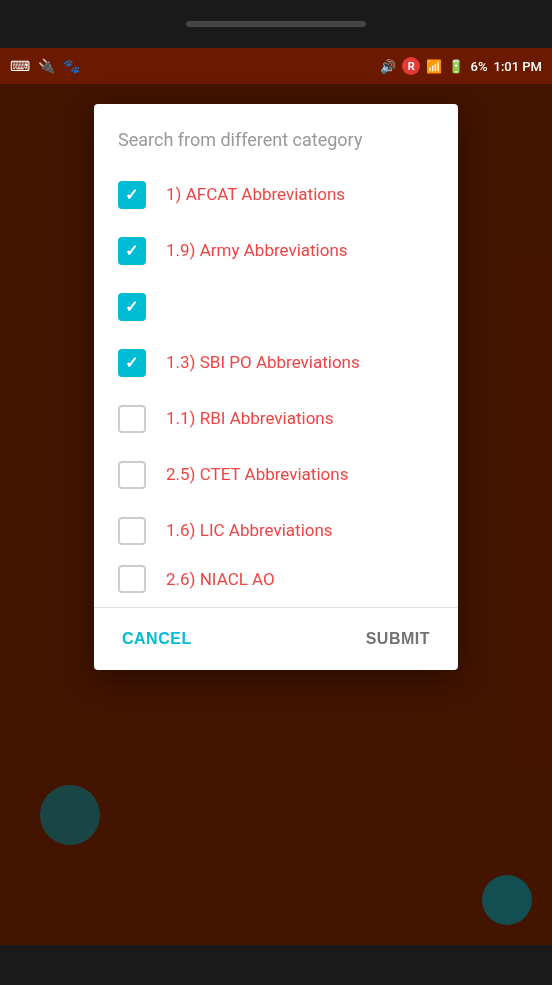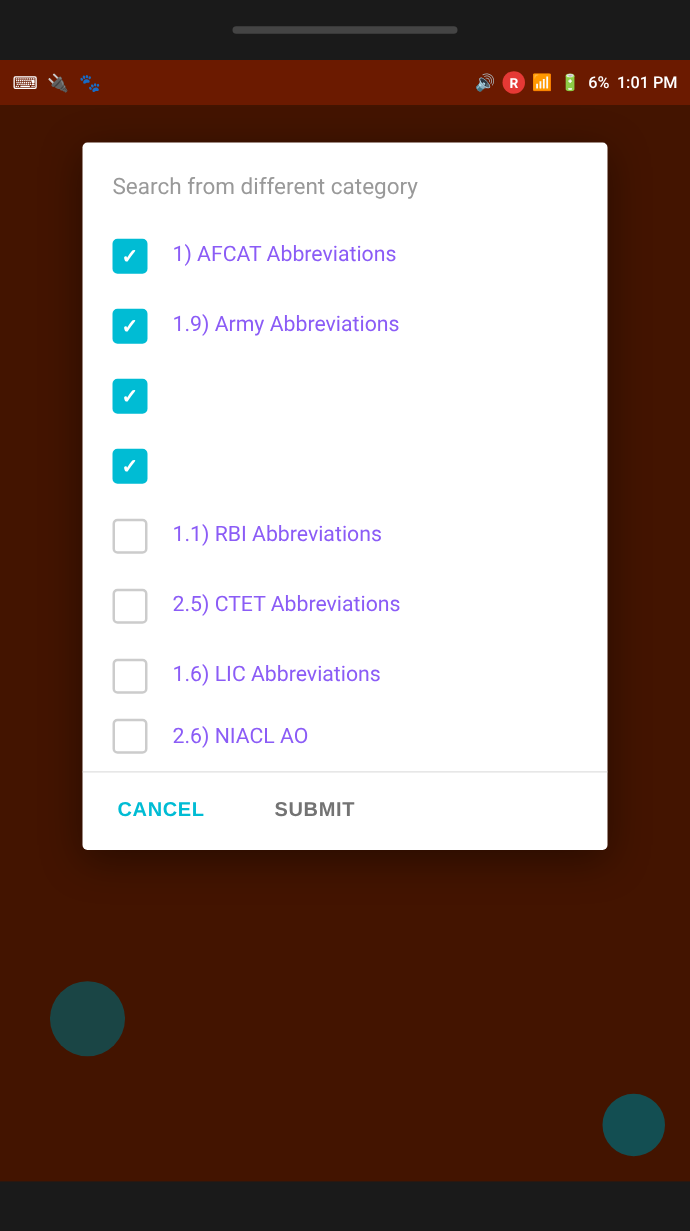--- a/index.html
+++ b/index.html
@@ -83,25 +83,24 @@
       background: rgba(0,0,0,0.45);
       z-index: 1;
     }
 
     
     .dialog {
       position: relative;
       z-index: 2;
       background: #fff;
       border-radius: 4px;
-      width: 420px;
+      width: 364px;
       max-height: 700px;
       overflow: hidden;
       box-shadow: 0 8px 32px rgba(0,0,0,0.4);
-      margin-top: 10px;
     }
 
     .dialog-title {
       padding: 24px 24px 16px 24px;
       font-size: 18px;
       color: #999;
       font-weight: 400;
       line-height: 1.3;
     }
 
@@ -139,33 +138,33 @@
 
     .checkmark {
       color: white;
       font-size: 16px;
       font-weight: bold;
       line-height: 1;
     }
 
     .checkbox-label {
       font-size: 17px;
-      color: #8b5cf6;
+      color: #ef4444;
       line-height: 1.4;
     }
 
     .dialog-divider {
       height: 1px;
       background: #e0e0e0;
       margin: 8px 0 0 0;
     }
 
     .dialog-actions {
       display: flex;
-      justify-content: flex-start;
+      justify-content: space-between;
       padding: 12px 16px;
       gap: 32px;
     }
 
     .btn-cancel {
       font-size: 16px;
       font-weight: 600;
       color: #00BCD4;
       background: none;
       border: none;
@@ -278,20 +277,21 @@
       <div class="checkbox-item">
         <div class="checkbox-box checked">
           <span class="checkmark">✓</span>
         </div>
       </div>
 
       <div class="checkbox-item">
         <div class="checkbox-box checked">
           <span class="checkmark">✓</span>
         </div>
+        <span class="checkbox-label">1.3) SBI PO Abbreviations</span>
       </div>
 
       <div class="checkbox-item">
         <div class="checkbox-box"></div>
         <span class="checkbox-label">1.1) RBI Abbreviations</span>
       </div>
 
       <div class="checkbox-item">
         <div class="checkbox-box"></div>
         <span class="checkbox-label">2.5) CTET Abbreviations</span>

